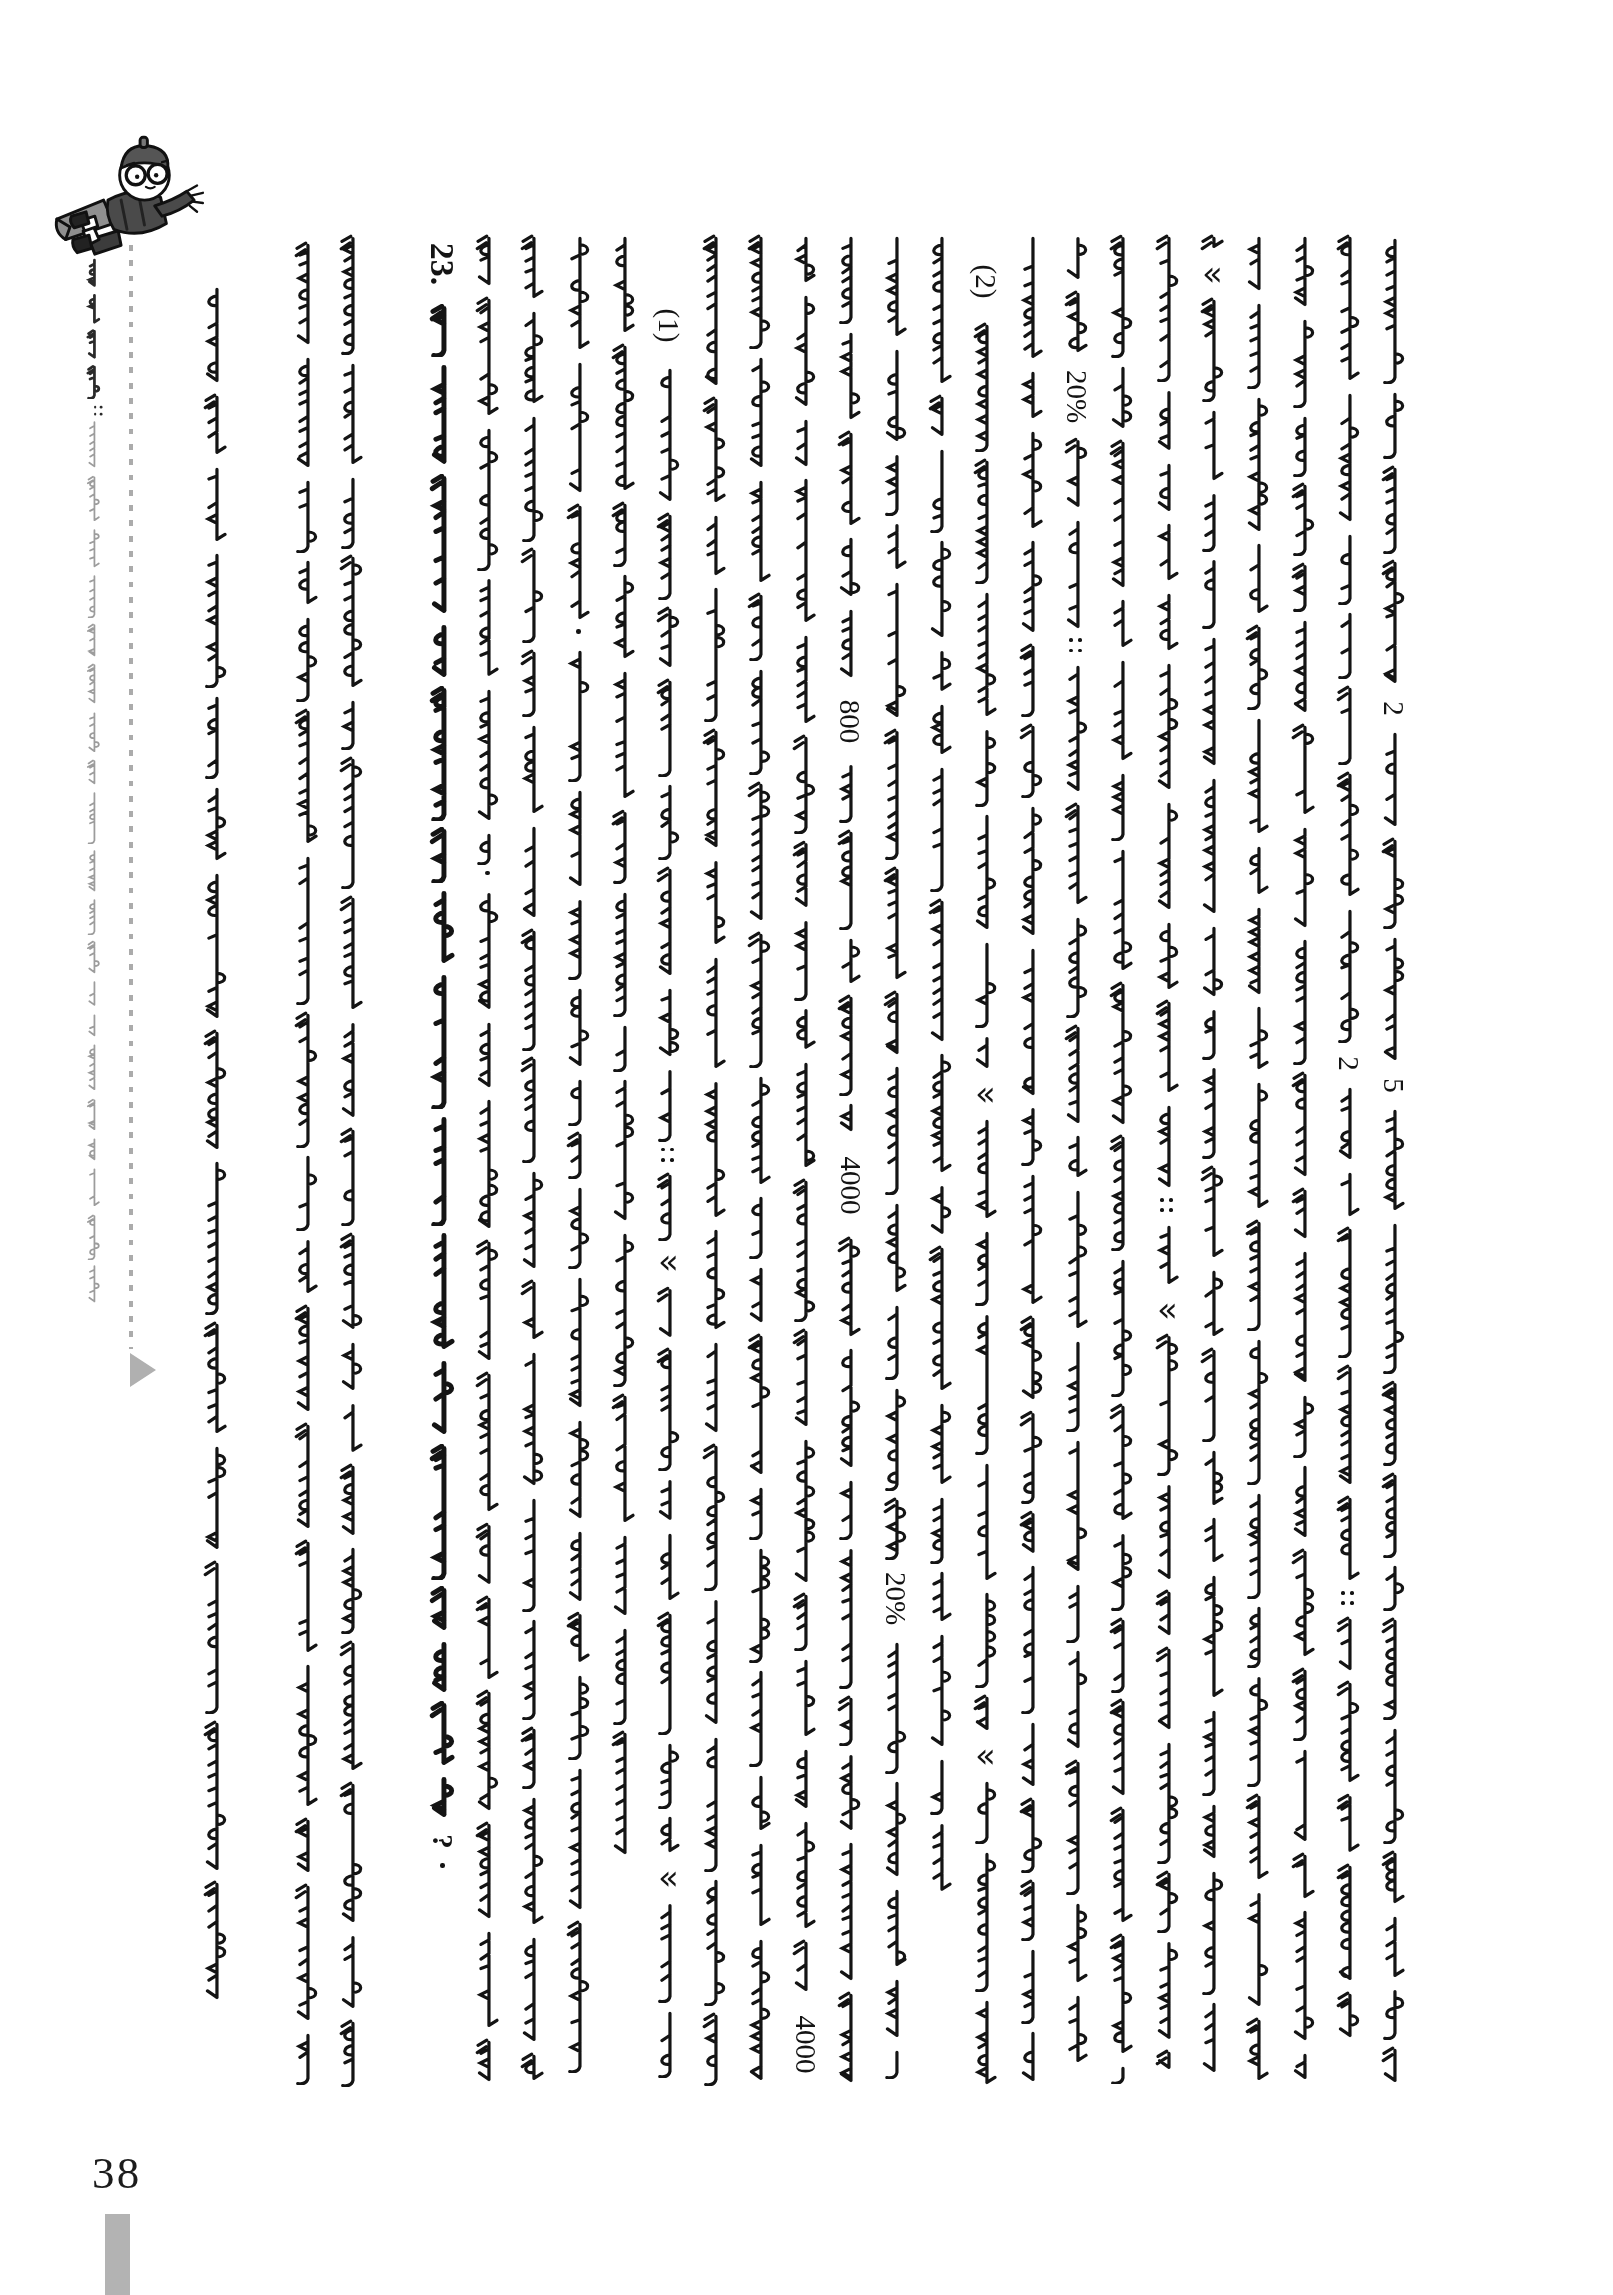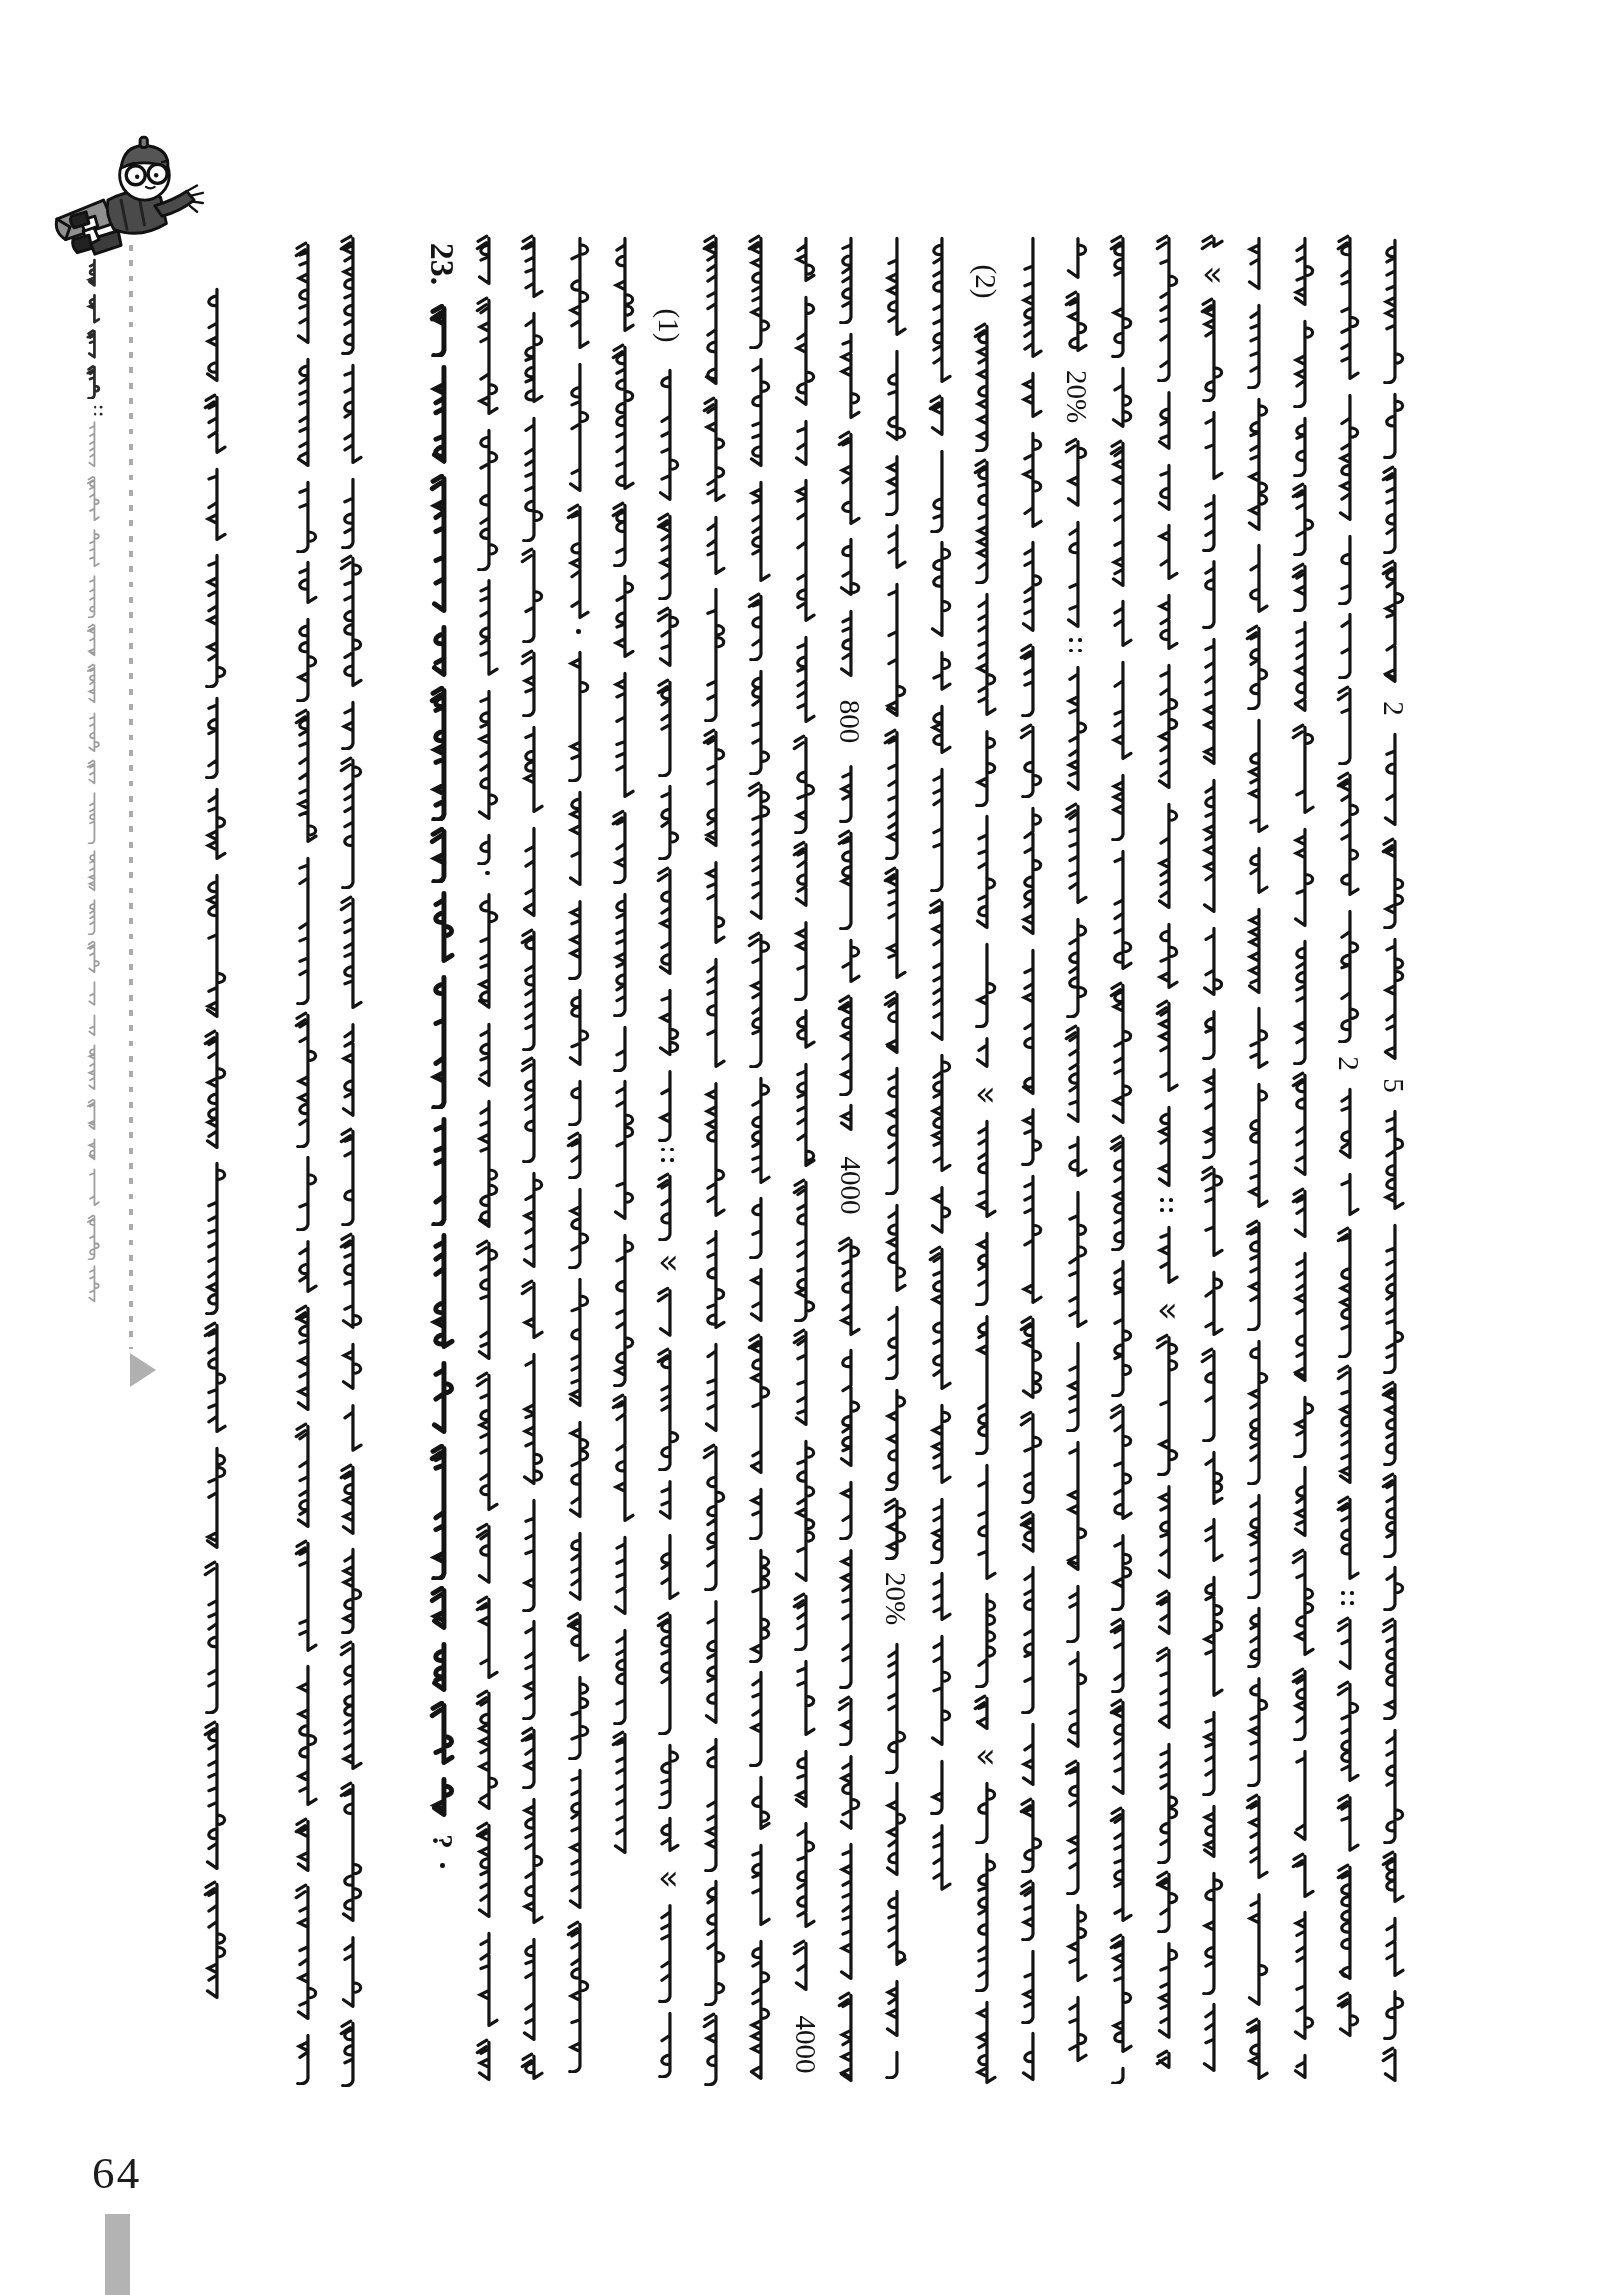--- a/index.html
+++ b/index.html
@@ -1570,16 +1570,16 @@
         </svg>
         <svg class="w" width="41" height="53" style="margin: 0px 0px 5.8px;" viewBox="0 0 56 72">
           <path d="M30 6 V63 M30 15 c14 0 14 13 0 13 M30 28.536481167655438 c-15 2 -15 15 0 13 M30 63 q-2 9 -14 7" fill="none" stroke="#141414" stroke-width="4.4" stroke-linecap="round"></path>
         </svg>
         <svg class="w" width="41" height="41" style="margin: 0px 0px 5.8px;" viewBox="0 0 56 56">
           <path d="M15 10 L27 3 M14 20 L26 12 M30 6 V47 M30 47 l-13 -9" fill="none" stroke="#141414" stroke-width="4.4" stroke-linecap="round"></path>
         </svg>
       </div>
     </div>
 
-  <div id="page-number">64</div>
+  <div id="page-number">38</div>
   <div id="corner-bar"></div>
 </div>
 
 
 </body></html>

